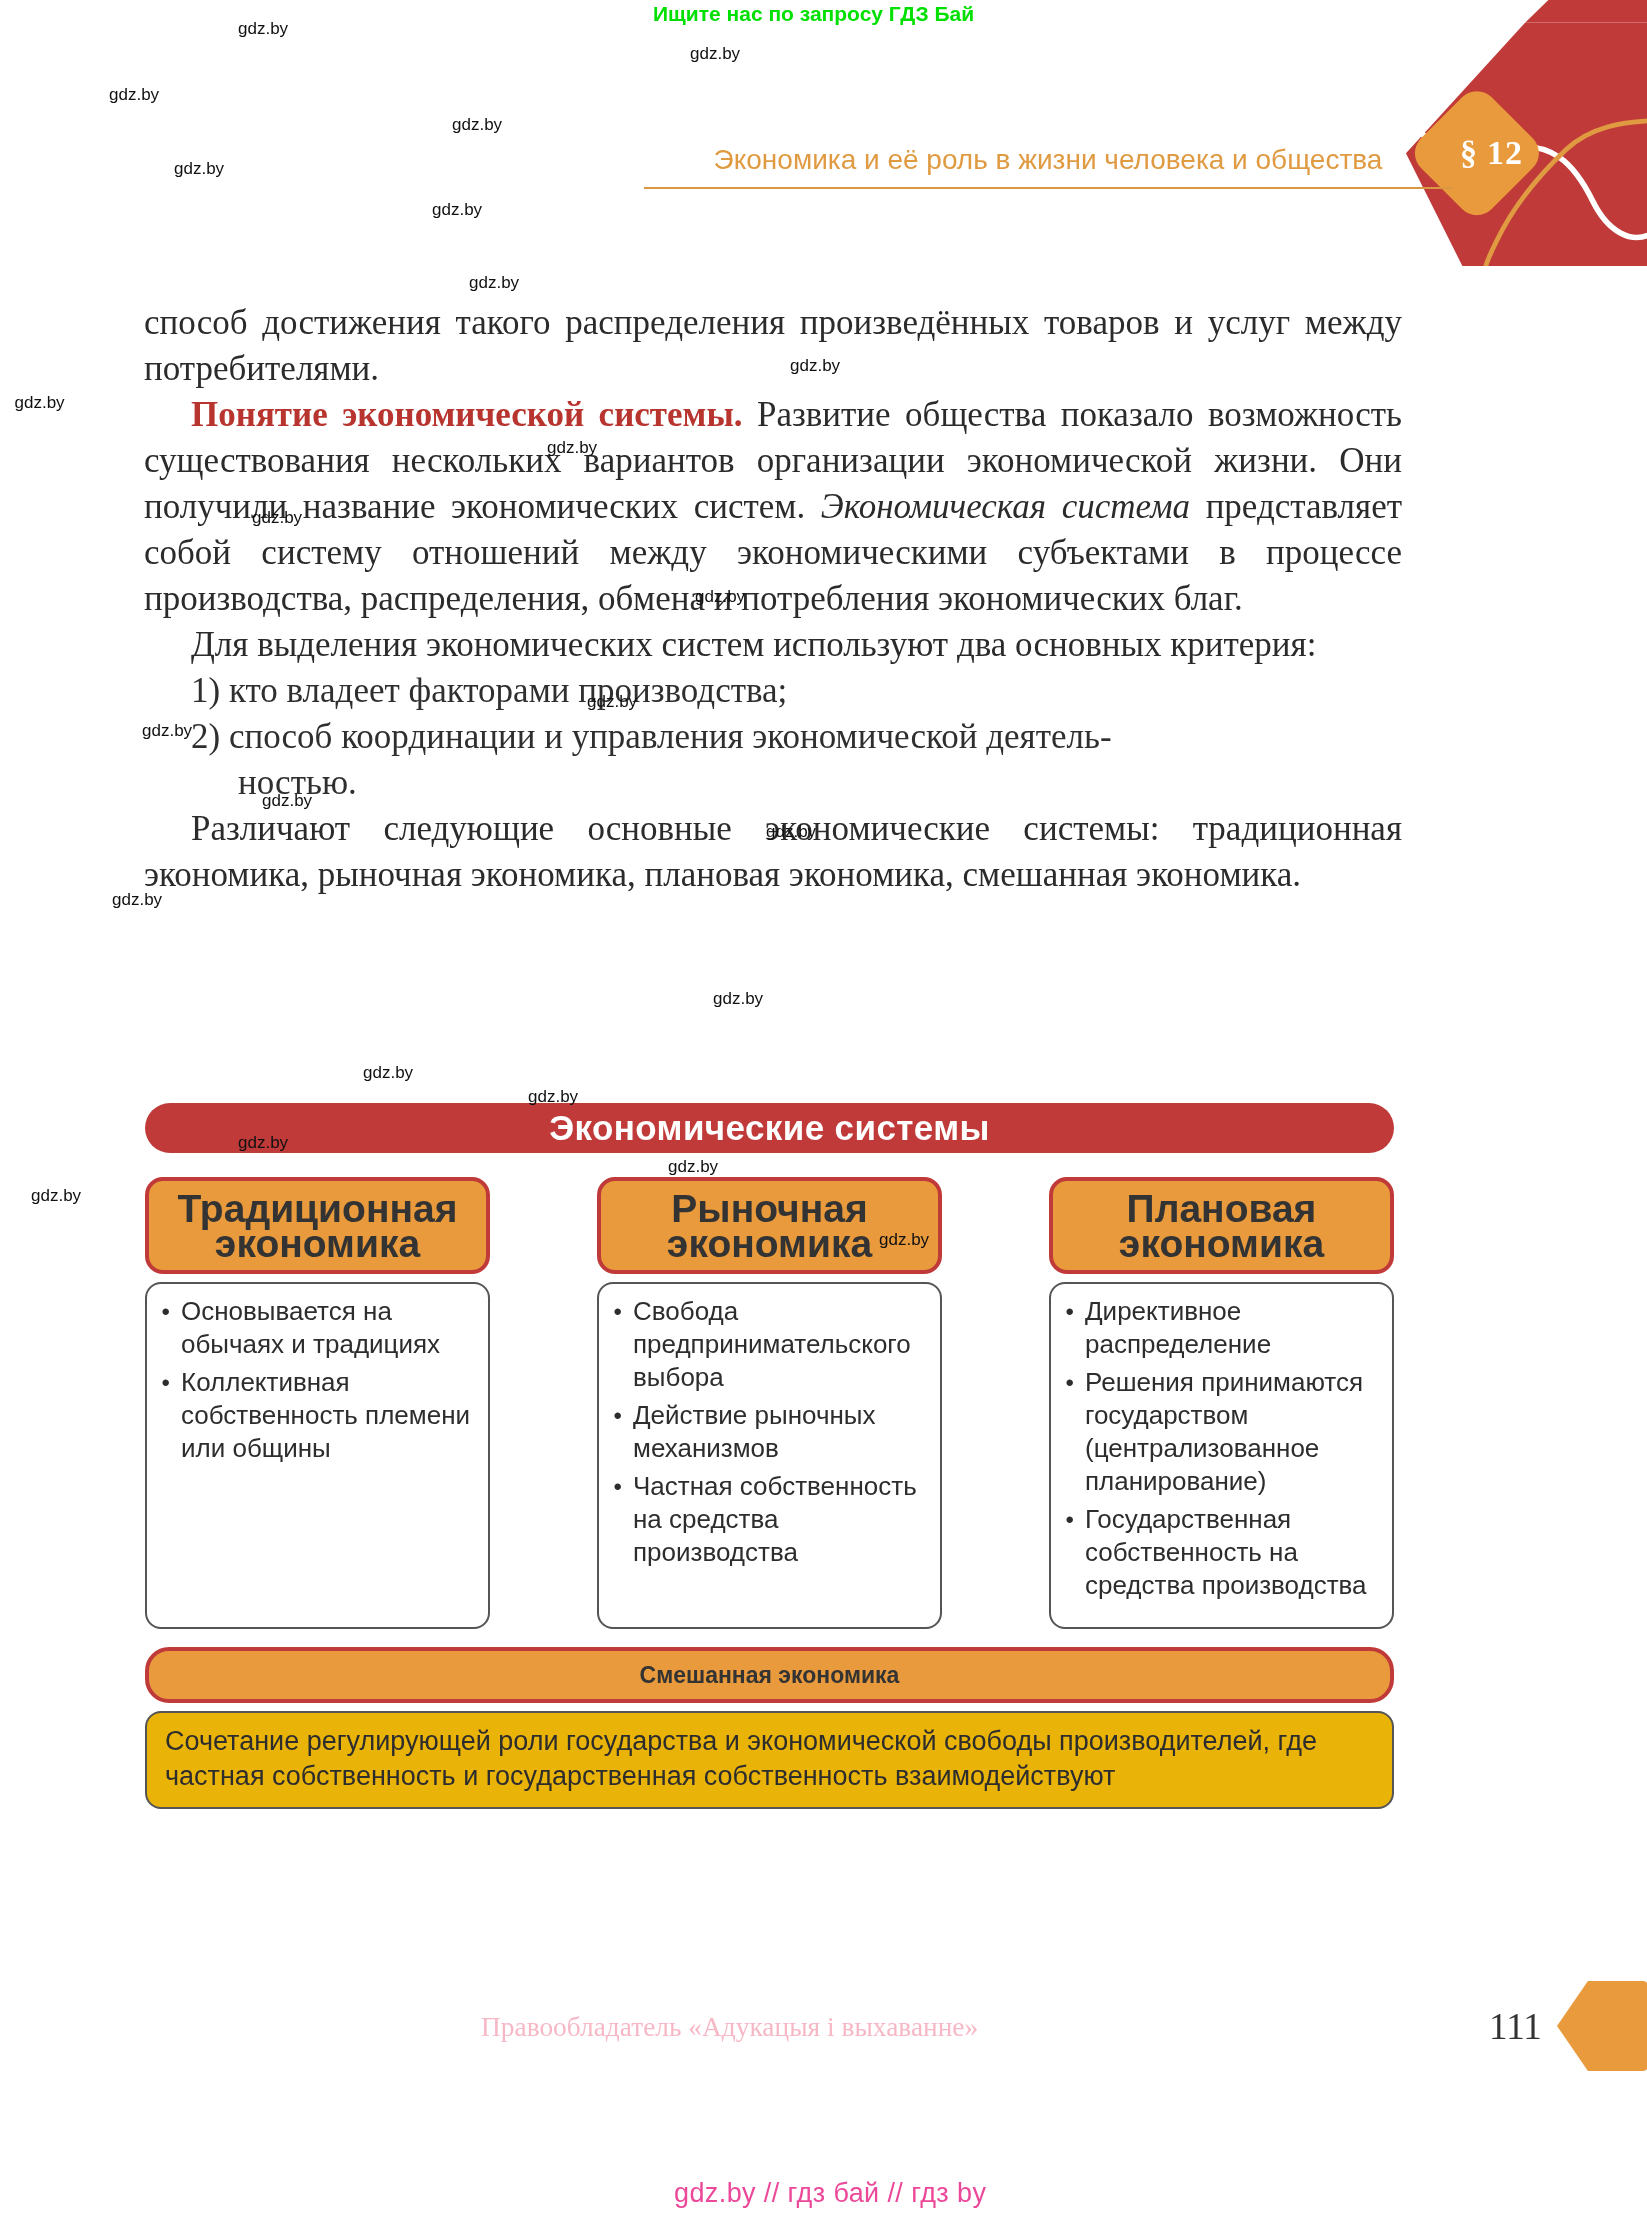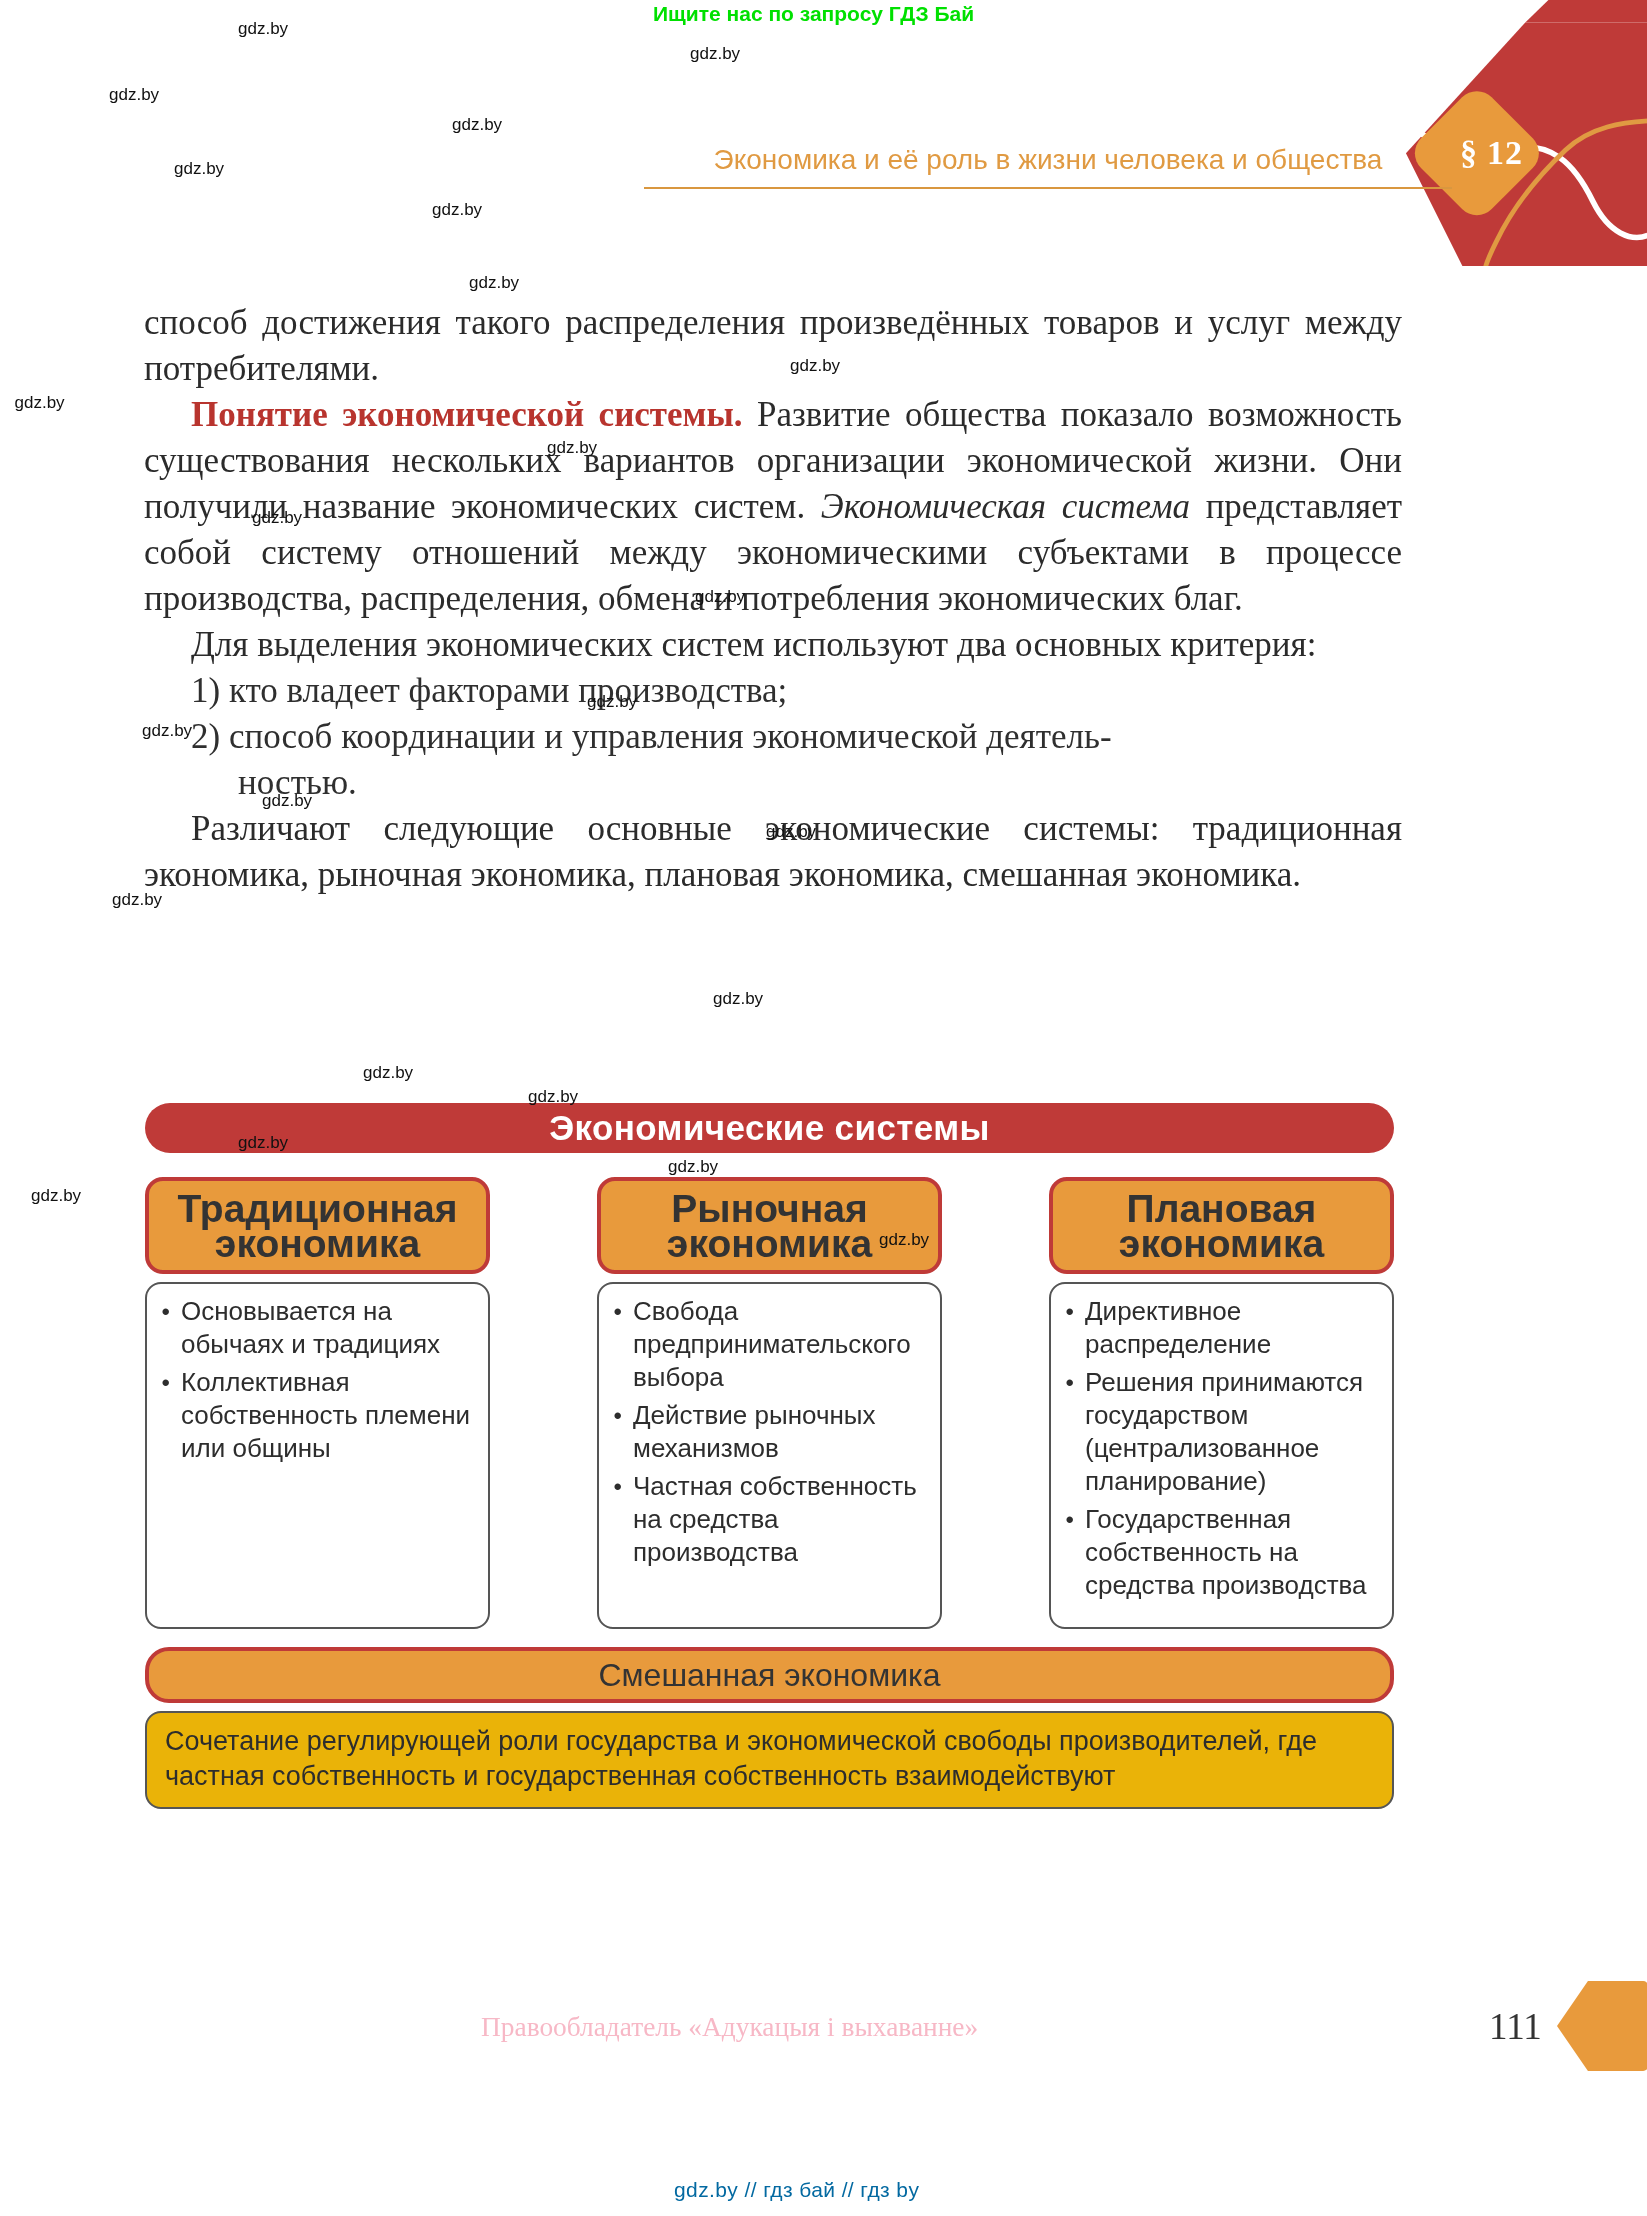--- a/index.html
+++ b/index.html
@@ -46,22 +46,22 @@
     font-size: 27.4px;
     color: #f7b8c6;
     white-space: nowrap;
     z-index: 45;
   }
   .wm-bottom-links {
     position: absolute;
     left: 674px;
     top: 2178px;
     font-family: "Liberation Sans", "DejaVu Sans", sans-serif;
-    font-size: 21px;
-    color: #0369a1;
+    font-size: 27px;
+    color: #ec4899;
     white-space: nowrap;
     letter-spacing: 0.4px;
     z-index: 45;
   }
 
   
   .header-zone {
     position: absolute;
     left: 0;
     top: 0;
@@ -220,22 +220,22 @@
   .mixed-head {
     margin-top: 18px;
     height: 48px;
     background: #e89a3c;
     border: 4px solid #bf3a38;
     border-radius: 24px;
     display: flex;
     align-items: center;
     justify-content: center;
     font-family: "Liberation Sans", "DejaVu Sans", sans-serif;
-    font-weight: normal;
-    font-size: 32px;
+    font-weight: bold;
+    font-size: 23px;
     color: #333333;
   }
   .mixed-body {
     margin-top: 8px;
     border: 2.4px solid #555555;
     border-radius: 16px;
     background: #eab308;
     padding: 11.3px 16px 13px 18px;
     box-sizing: border-box;
     font-family: "Liberation Sans", "DejaVu Sans", sans-serif;

